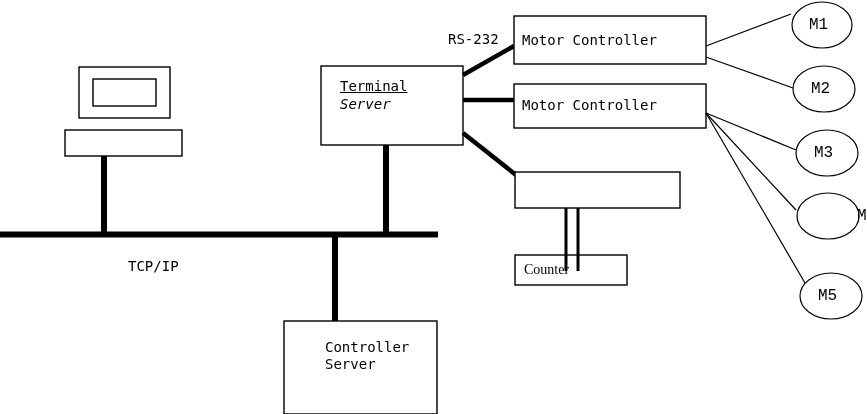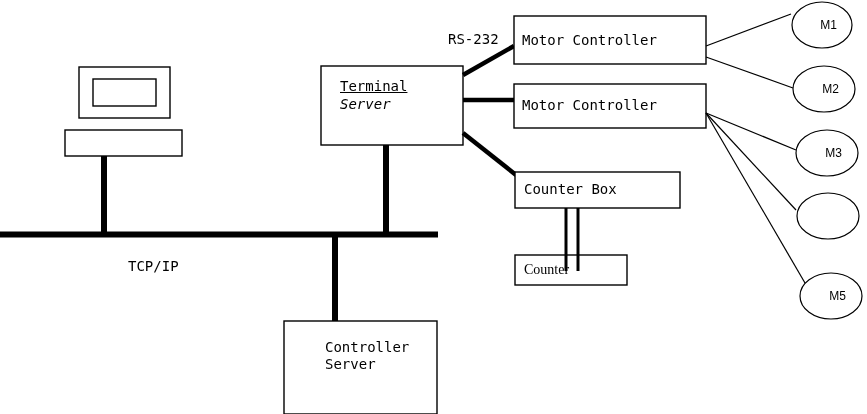--- a/index.html
+++ b/index.html
@@ -32,23 +32,23 @@
     line-height: 17px;
     color: #000000;
     white-space: pre;
     letter-spacing: 0px;
   }
   .lbl-node {
     font-size: 14px;
     text-align: center;
   }
   .lbl-motor {
-    font-family: Liberation Sans, sans-serif;
-    font-size: 12px;
-    text-align: right;
+    font-family: Liberation Mono, monospace;
+    font-size: 16px;
+    text-align: left;
   }
   .lbl-edge {
     font-size: 14px;
   }
 </style>
 </head>
 <body>
 
 <div id="canvas">
 
@@ -103,21 +103,20 @@
   <div class="lbl lbl-node" style="left:340px; top:96px;font-style:italic;">Server</div>
 
   <div class="lbl lbl-edge" style="left:435px; top:31px;margin-left:13px;">RS-232</div>
 
   <div class="lbl lbl-edge" style="left:128px; top:258px;">TCP/IP</div>
 
   <div class="lbl lbl-node" style="left:522px; top:32px;">Motor Controller</div>
 
   <div class="lbl lbl-node" style="left:522px; top:97px;">Motor Controller</div>
 
-  <div class="lbl lbl-node" style="left:524px; top:181px;">Counter Box</div>
 
   <div class="lbl lbl-node" style="left:524px; top:261px;font-family:Liberation Serif, serif;">Counter</div>
 
   <div class="lbl lbl-node" style="left:325px; top:339px;">Controller</div>
   <div class="lbl lbl-node" style="left:325px; top:356px;">Server</div>
 
   <div class="lbl lbl-motor" style="left:809px; top:17px; width:28px;">M1</div>
   <div class="lbl lbl-motor" style="left:811px; top:81px; width:28px;">M2</div>
   <div class="lbl lbl-motor" style="left:814px; top:145px; width:28px;">M3</div>
   <div class="lbl lbl-motor" style="left:821px; top:208px; width:28px;margin-left:36px;">M4</div>

